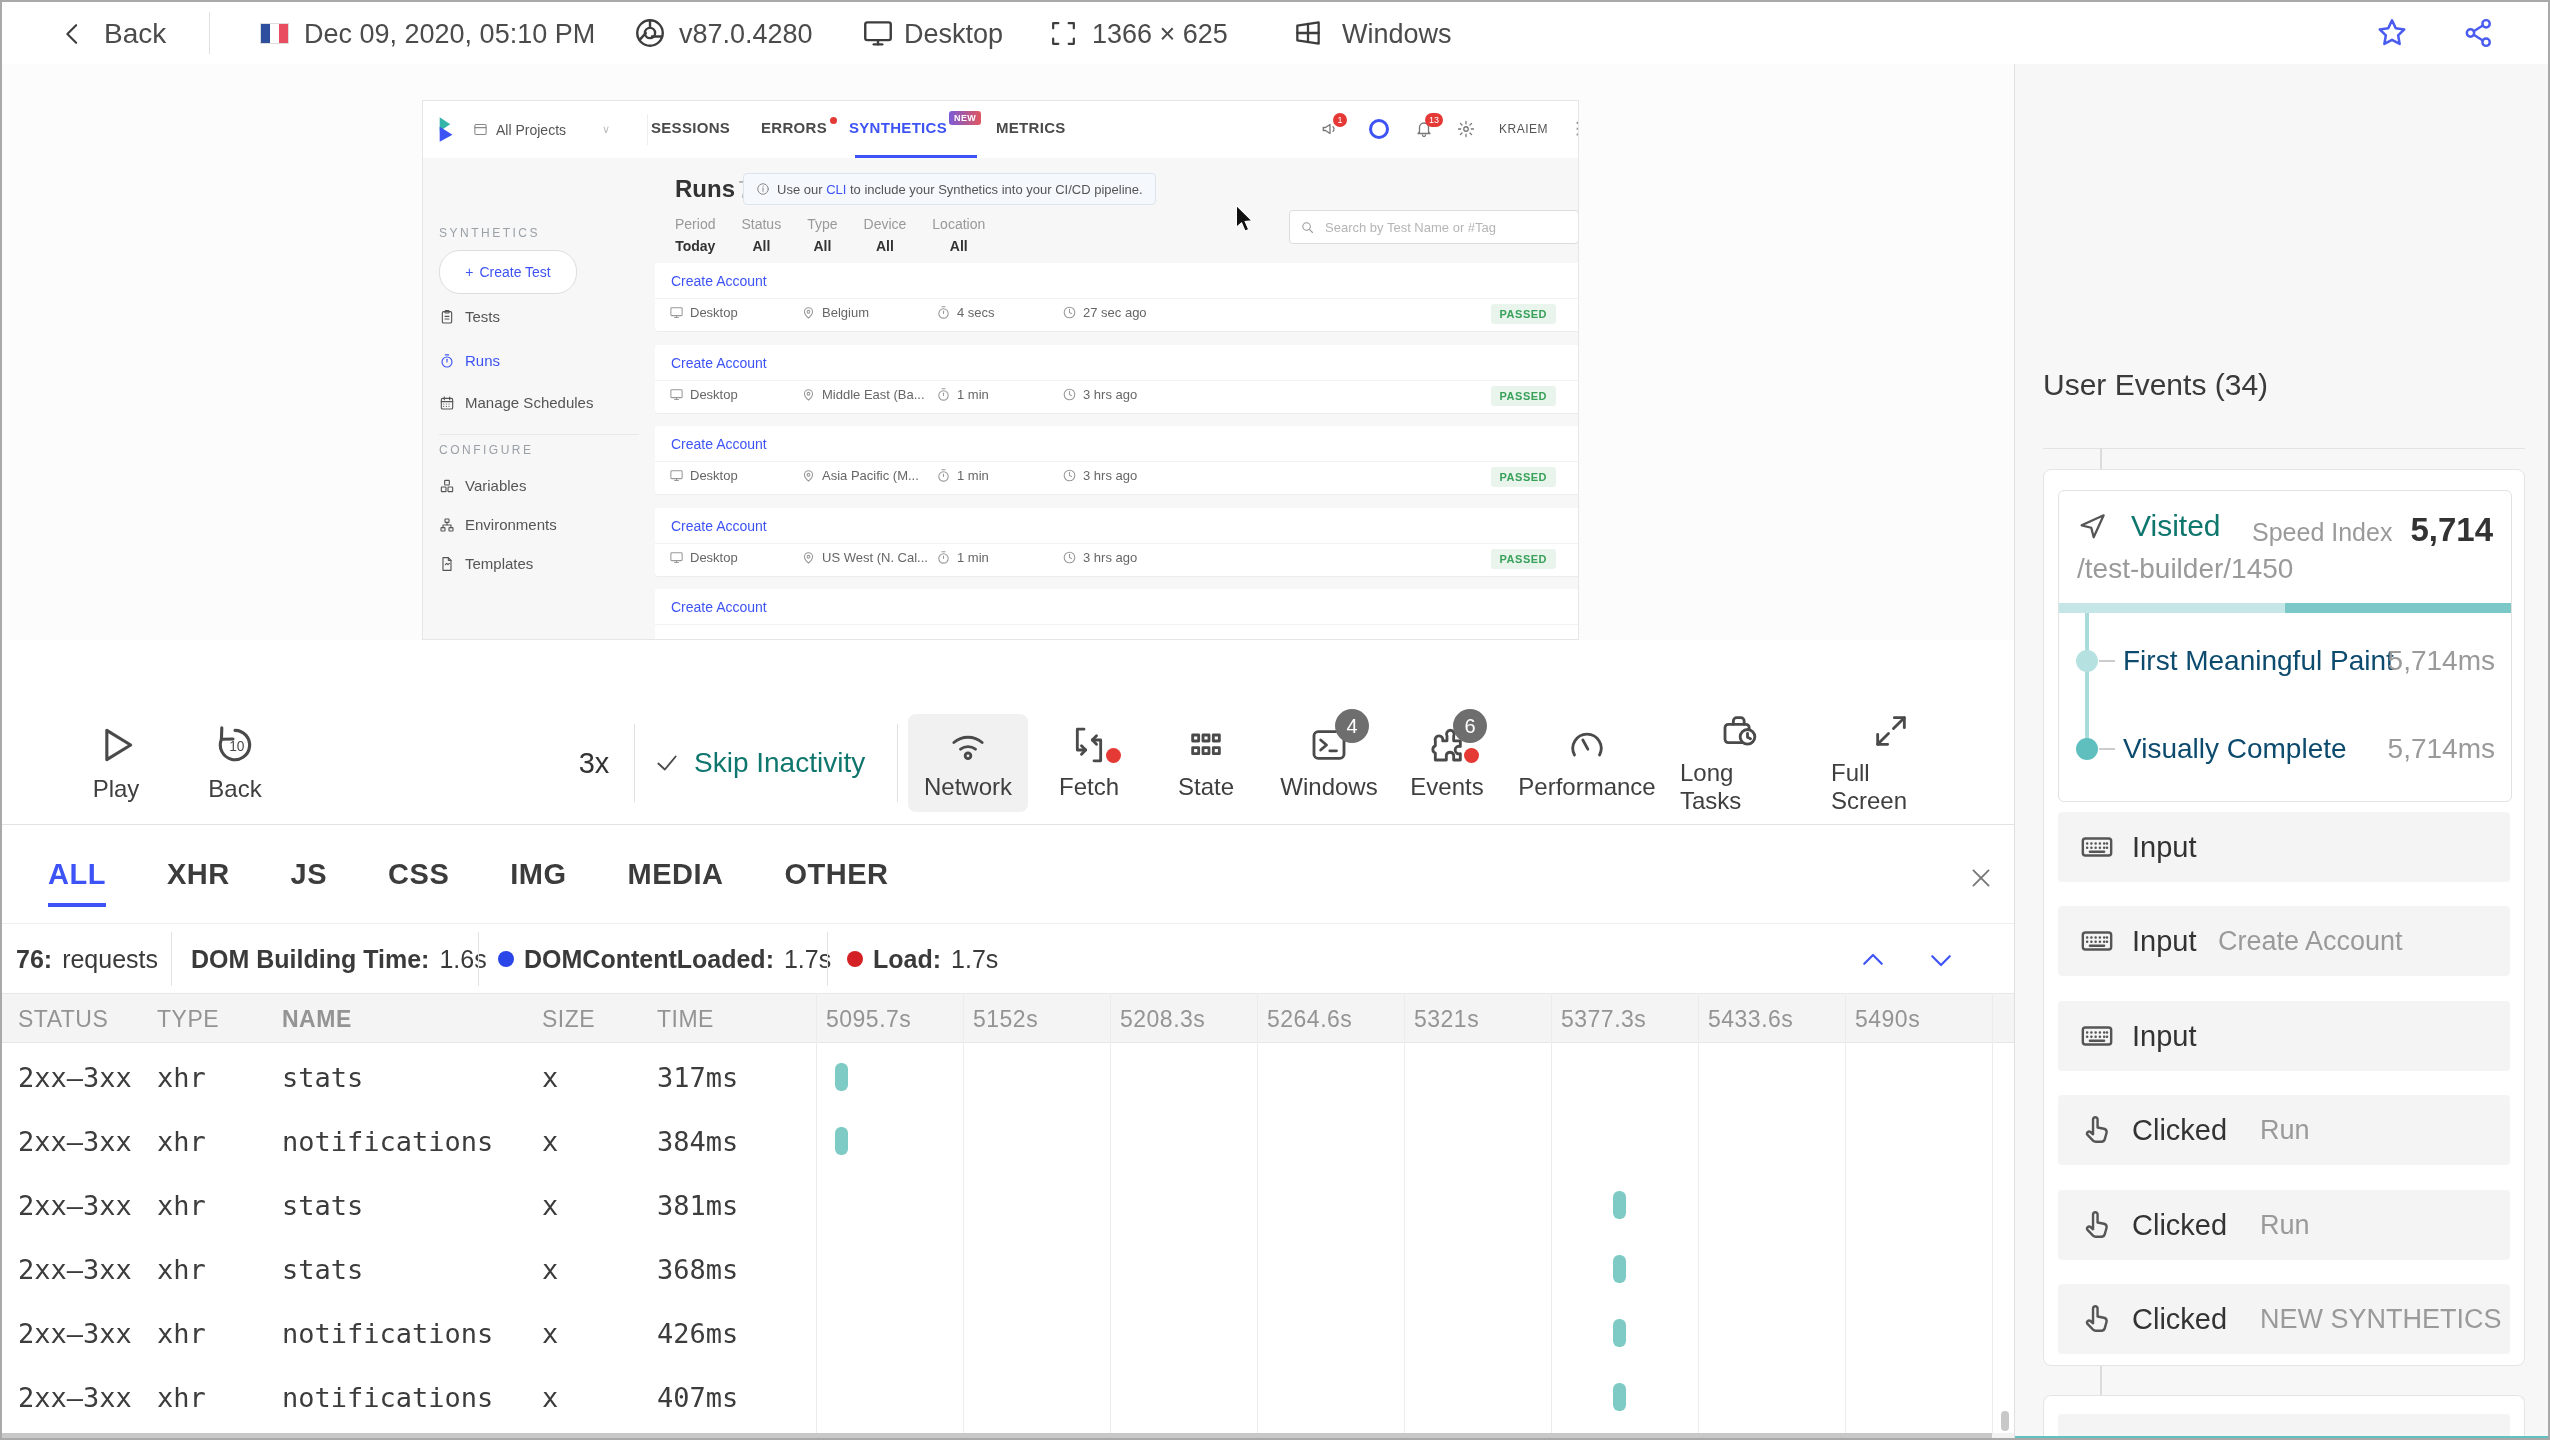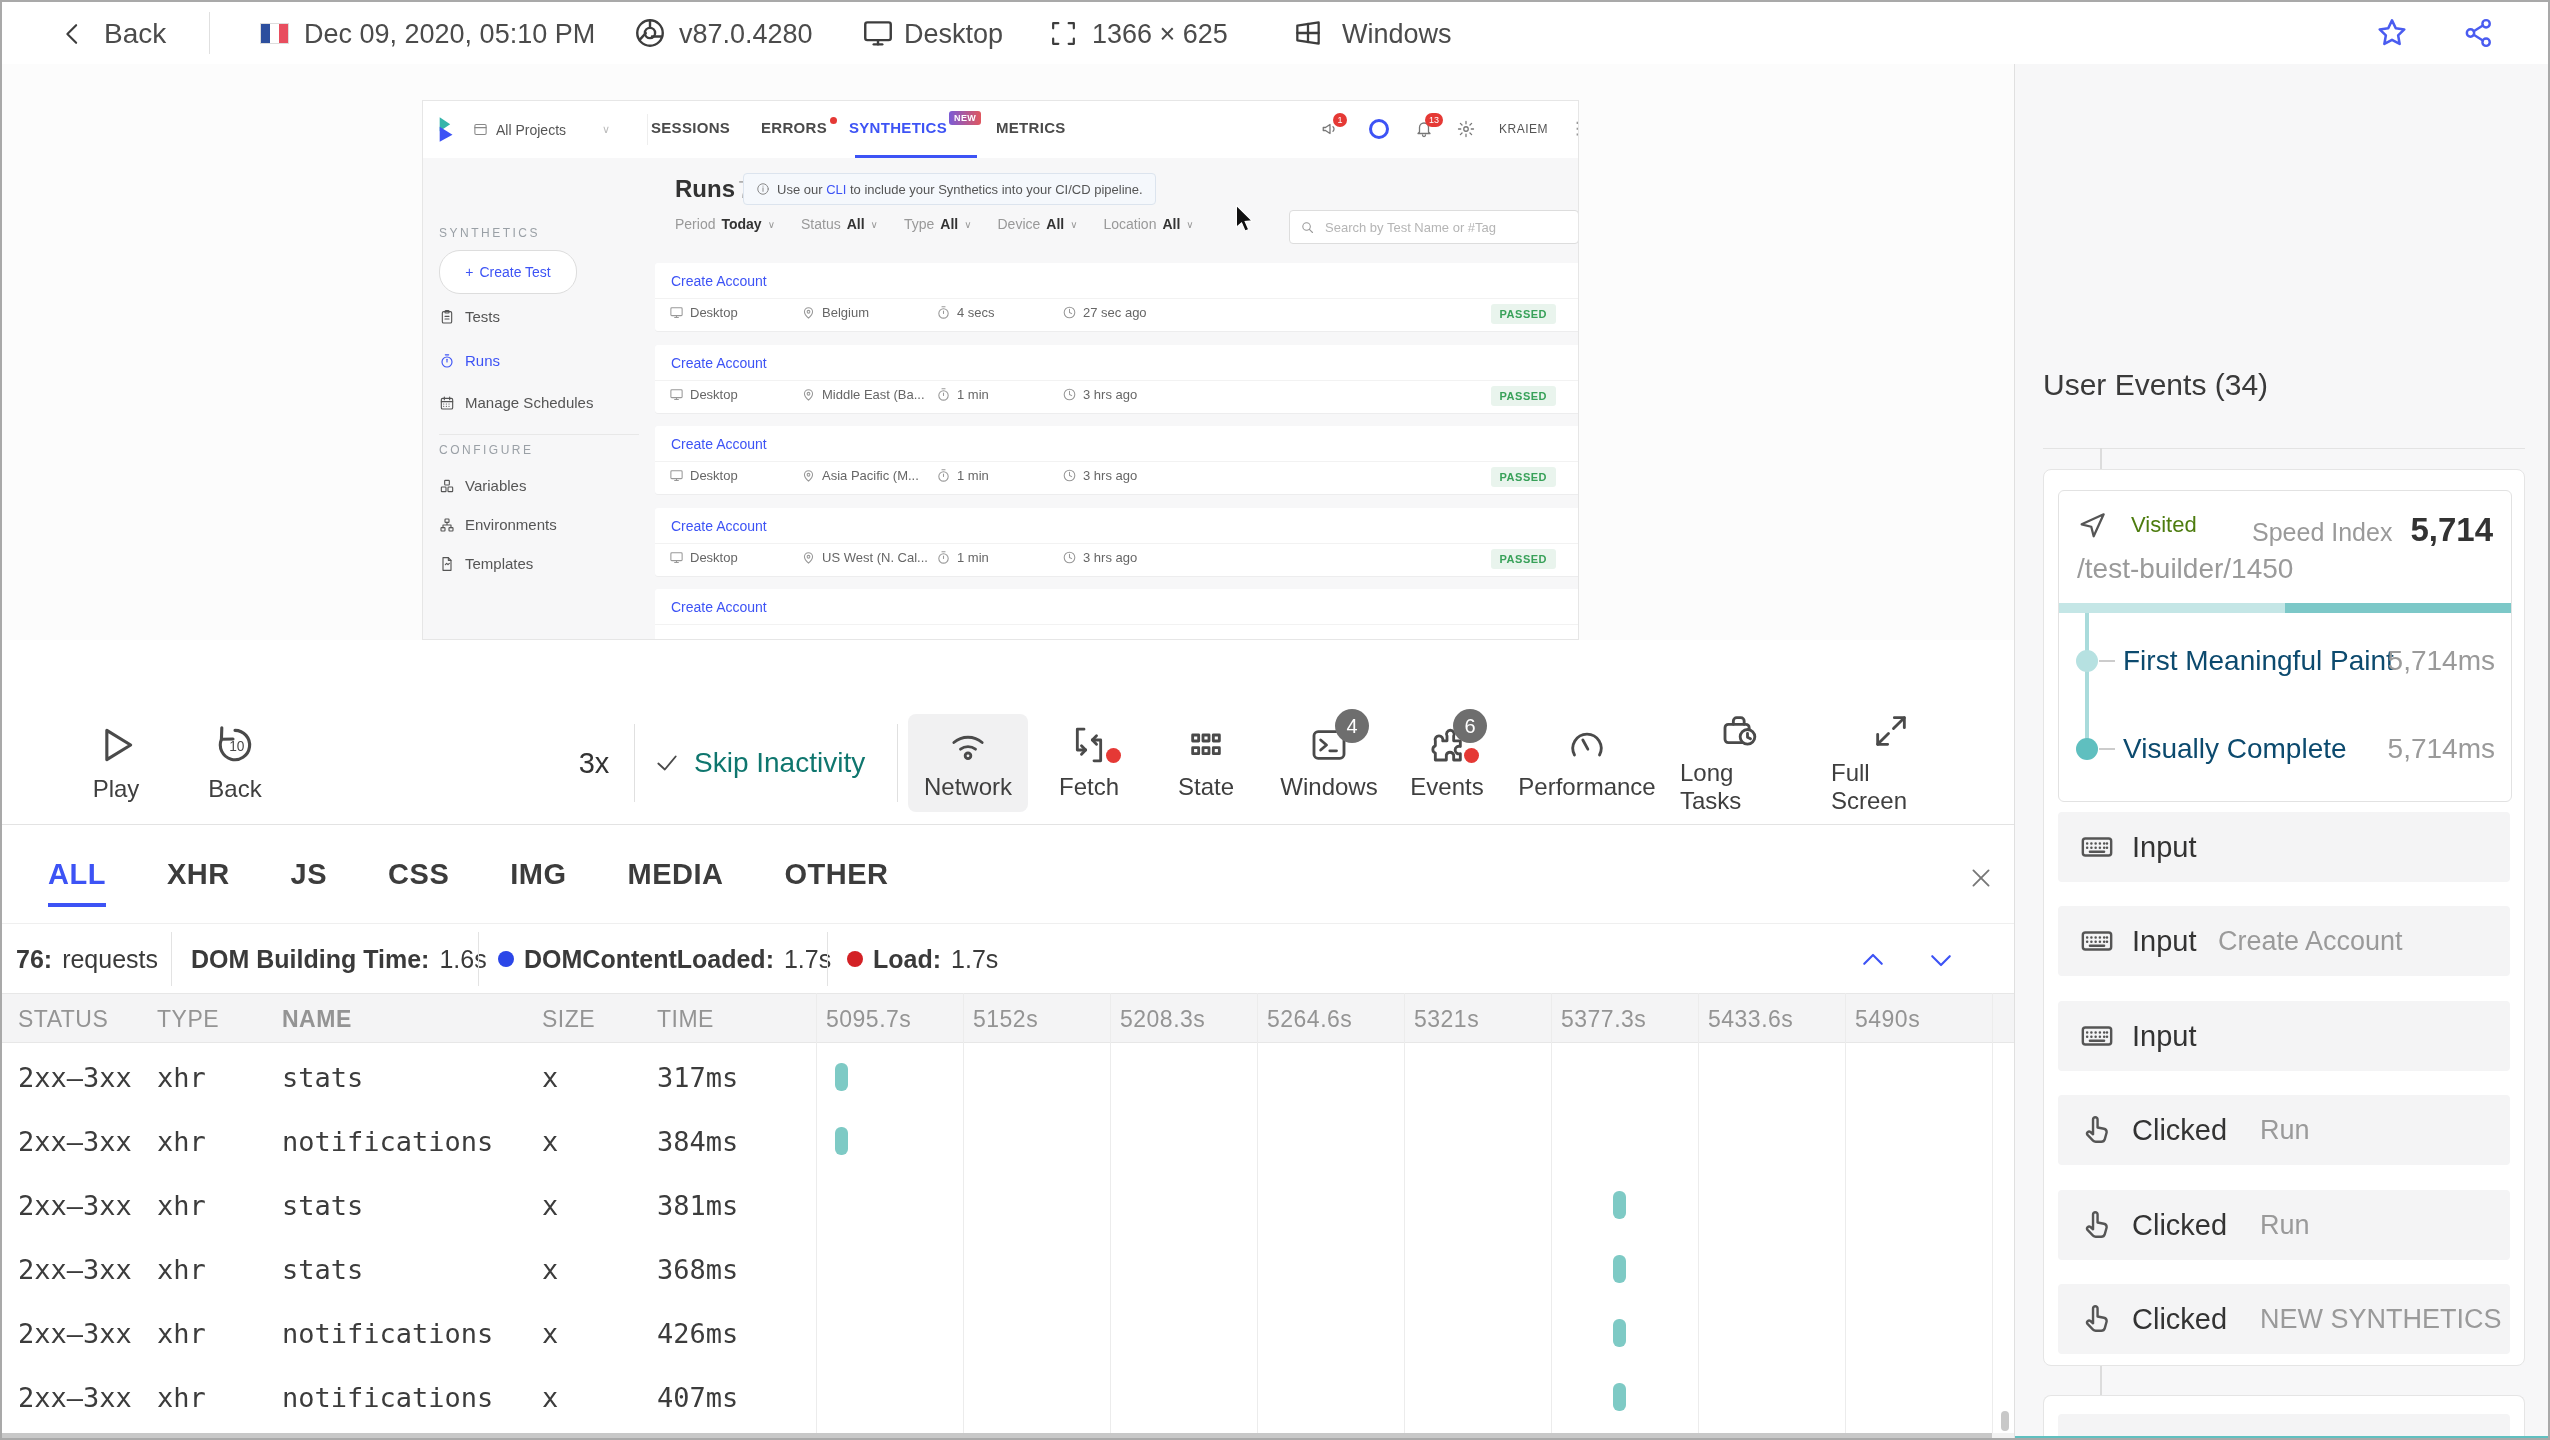--- a/index.html
+++ b/index.html
@@ -28,21 +28,21 @@
   .new-badge{position:absolute;top:-8px;font-size:9px;font-weight:700;color:#fff;padding:2px 5px;border-radius:3px;
              background:linear-gradient(90deg,#7b5bd6,#e0565e);}
   #app-body{position:absolute;left:0;top:57px;right:0;bottom:0;background:#f7f7f8;}
   .side-label{font-size:12px;letter-spacing:2.5px;color:#9aa0a6;}
   .side-item{position:absolute;left:16px;display:flex;align-items:center;gap:10px;font-size:15px;color:#555;}
   .side-item.active{color:#3d53f5;}
   #create-test{position:absolute;left:16px;top:92px;width:136px;height:42px;background:#fff;border:1px solid #ddd;
                border-radius:21px;display:flex;align-items:center;justify-content:center;font-size:14px;color:#3d53f5;}
   #runs-banner{position:absolute;display:flex;align-items:center;gap:7px;border:1px solid #dce4ee;background:#f5f8fc;
                border-radius:4px;font-size:13px;color:#555;padding:0 12px;height:30px;}
-  .flt{display:flex;align-items:center;gap:6px;font-size:14px;}
+  .flt{display:flex;align-items:center;gap:6px;font-size:14px;flex-direction:column;}
   .flt .fl{color:#999;} .flt .fv{color:#333;font-weight:700;} .flt .caret{color:#999;font-size:10px;}
   #app-search{position:absolute;display:flex;align-items:center;gap:8px;background:#fff;border:1px solid #ddd;border-radius:4px;}
   #app-search input{border:0;outline:0;font-size:13px;color:#555;width:230px;font-family:"Liberation Sans",sans-serif;background:transparent;}
   .run-card{position:absolute;left:0;width:925px;height:68px;background:#fff;border-radius:3px;box-shadow:0 1px 0 rgba(0,0,0,.04);overflow:hidden;}
   .run-name-row{height:35px;border-bottom:1px solid #f2f2f2;display:flex;align-items:center;padding:0 16px;}
   .run-name{font-size:14px;color:#3d53f5;}
   .run-detail{position:relative;height:32px;font-size:13px;color:#666;}
   .rd{position:absolute;top:6px;display:flex;align-items:center;gap:6px;color:#666;}
   .rd svg{color:#999;}
   .passed{position:absolute;right:24px;top:5px;font-size:11px;font-weight:700;color:#38a159;background:#e9f4ed;
@@ -103,21 +103,21 @@
   #avatar{position:absolute;left:20px;top:22px;width:104px;height:104px;border-radius:50%;background:#c5e5e5;display:flex;align-items:center;justify-content:center;}
   #email{position:absolute;left:150px;top:56px;font-size:31px;color:#3d53f5;}
   #user-card .div{position:absolute;left:0;right:0;top:150px;height:1px;background:#ececec;}
   #metadata{position:absolute;left:22px;top:168px;display:flex;align-items:center;gap:16px;font-size:30px;color:#3d53f5;}
   #events-title{position:absolute;left:28px;top:304px;font-size:30px;color:#3a3a3a;}
   #ghost-line{position:absolute;left:28px;top:384px;width:482px;height:1px;background:#e3e3e3;}
   .connector{position:absolute;left:85px;width:2px;background:#dcdcdc;}
   #group-card{position:absolute;left:28px;top:405px;width:482px;height:897px;background:#fff;border:1px solid #e5e5e5;border-radius:8px;box-sizing:border-box;}
   #visited-card{position:absolute;left:14px;top:20px;width:452px;height:310px;border:1px solid #e2e2e2;border-radius:6px;background:#fff;overflow:hidden;}
   #visited-head{position:absolute;left:18px;top:18px;display:flex;align-items:center;gap:22px;color:#555;}
-  #visited-label{font-size:22px;color:#4d7c0f;}
+  #visited-label{font-size:30px;color:#0f766e;}
   #speed-wrap{position:absolute;right:18px;top:20px;display:flex;align-items:baseline;gap:18px;}
   #speed-label{font-size:25px;color:#9a9a9a;}
   #speed-value{font-size:33px;font-weight:700;color:#333;}
   #visited-url{position:absolute;left:18px;top:62px;font-size:28px;color:#9a9a9a;}
   #vprog{position:absolute;left:0;top:112px;width:100%;height:10px;background:#c4e6e6;}
   #vprog .dk{position:absolute;right:0;top:0;height:10px;background:#7cc8c8;}
   #vline{position:absolute;left:26px;top:122px;width:4px;height:136px;background:#a9dbdb;}
   .metric{position:absolute;left:0;width:452px;height:36px;}
   .mdot{position:absolute;left:17px;top:7px;width:22px;height:22px;border-radius:50%;}
   .mtick{position:absolute;left:40px;top:17px;width:16px;height:2px;background:#ccc;}

